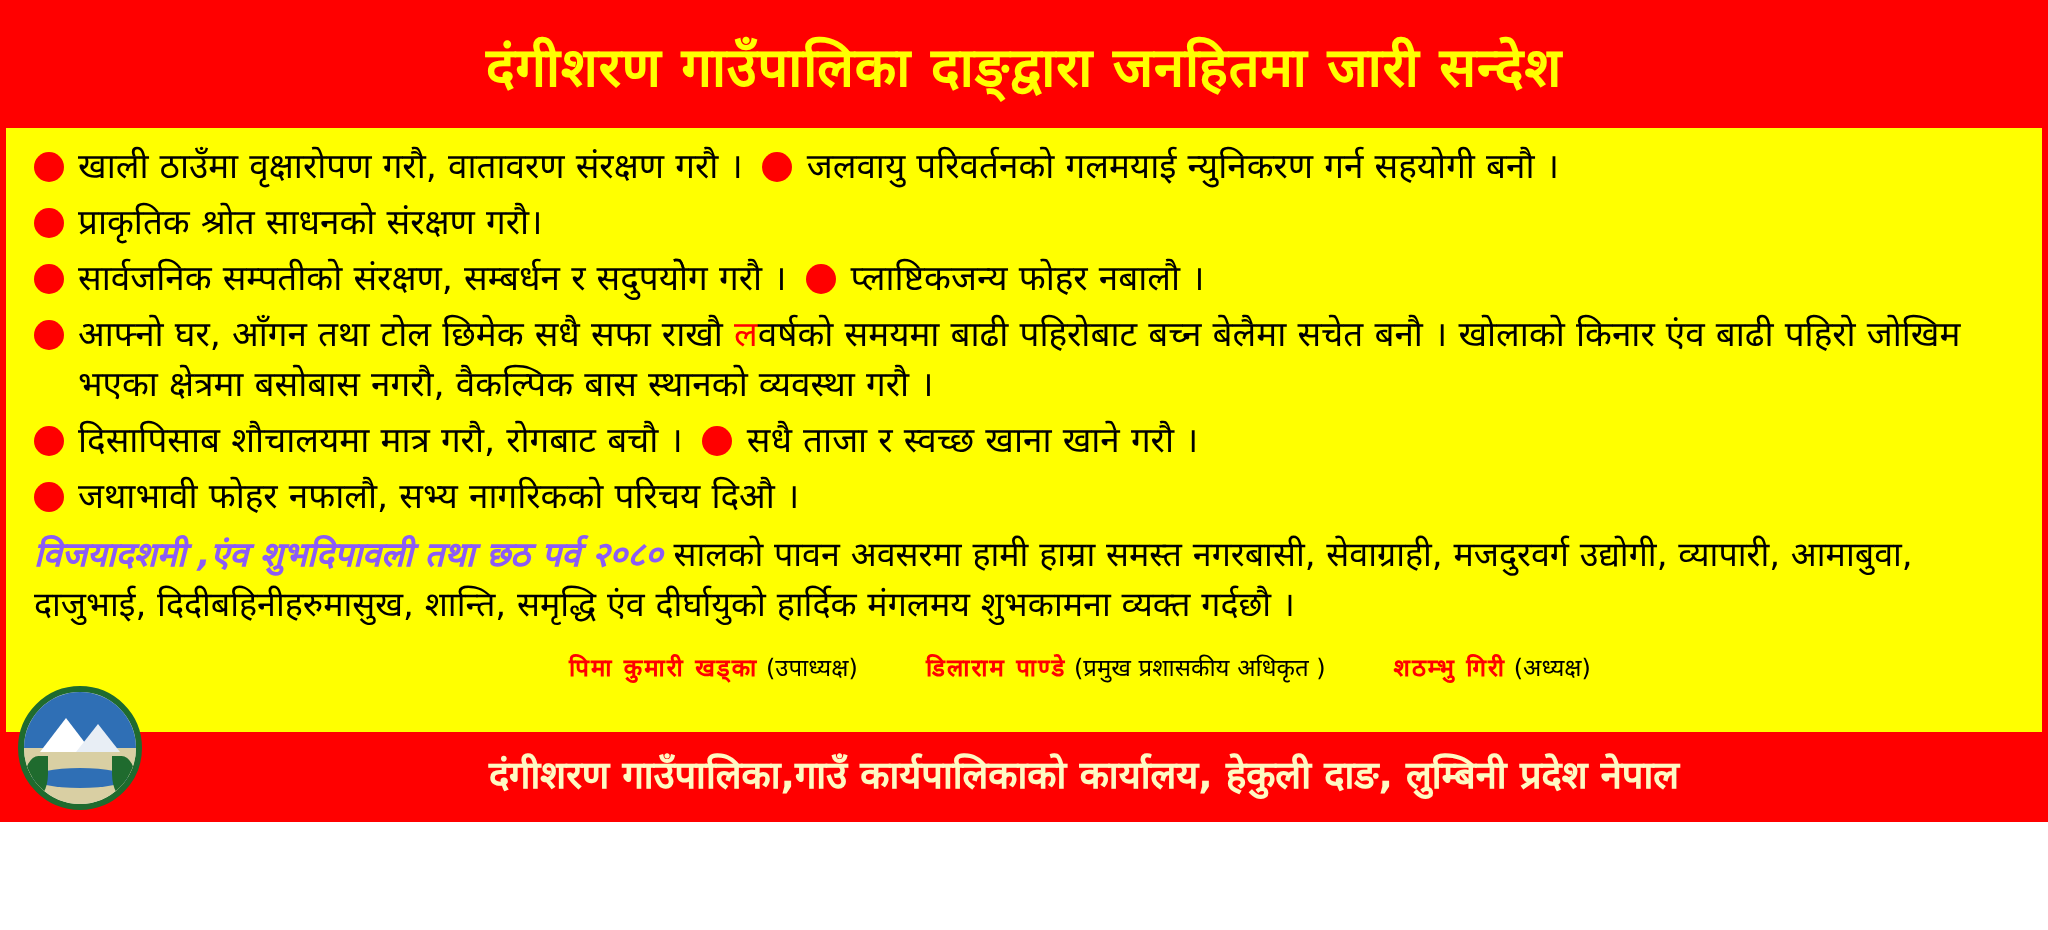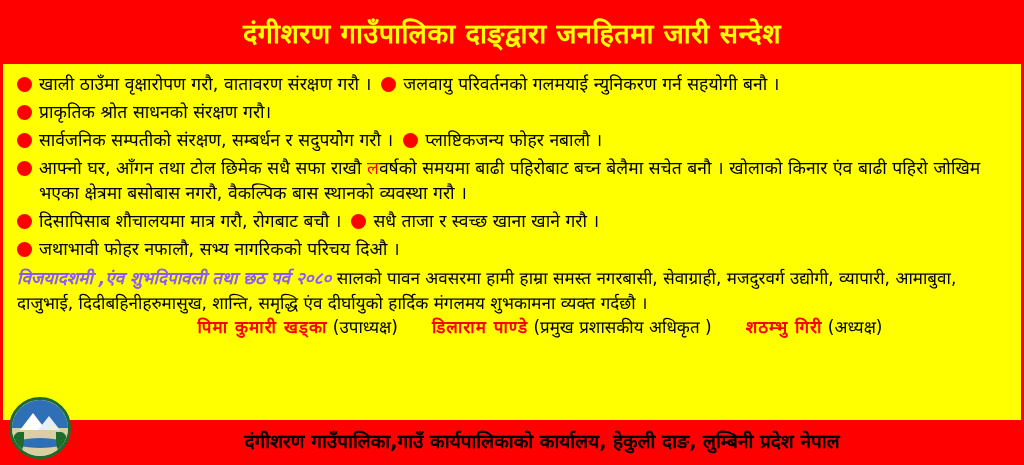--- a/index.html
+++ b/index.html
@@ -9,21 +9,21 @@
   body {
     width: 1024px;
     height: 465px;
     background: #ffffff;
     font-family: "DejaVu Sans", "Liberation Sans", sans-serif;
     overflow: hidden;
   }
   .poster {
     position: relative;
     width: 1024px;
-    height: 465px;
+    height: 411px;
     background: #ffff00;
     box-sizing: border-box;
     border: 3px solid #ff0000;
   }
   
   .header {
     background: #ff0000;
     height: 58px;
     display: flex;
     align-items: center;
@@ -88,22 +88,23 @@
   .greeting .hl {
     color: #8b5cf6;
     font-weight: bold;
     font-style: italic;
   }
   
   .signatories {
     display: flex;
     justify-content: center;
     gap: 34px;
+    margin-top: 10px;
     padding-left: 70px;
-    font-size: 17px;
+    font-size: 12px;
     color: #000000;
   }
   .sig {
     white-space: nowrap;
   }
   .sig .name {
     color: #ff0000;
     font-weight: bold;
     letter-spacing: 1px;
   }
@@ -116,21 +117,21 @@
     left: 0;
     right: 0;
     bottom: 0;
     height: 42px;
     background: #ff0000;
     display: flex;
     align-items: center;
     justify-content: center;
   }
   .footer-text {
-    color: #000000;
+    color: #fef9c3;
     font-size: 19px;
     font-weight: bold;
     white-space: nowrap;
     padding-left: 60px;
   }
   
   .emblem {
     position: absolute;
     left: 6px;
     bottom: 3px;

